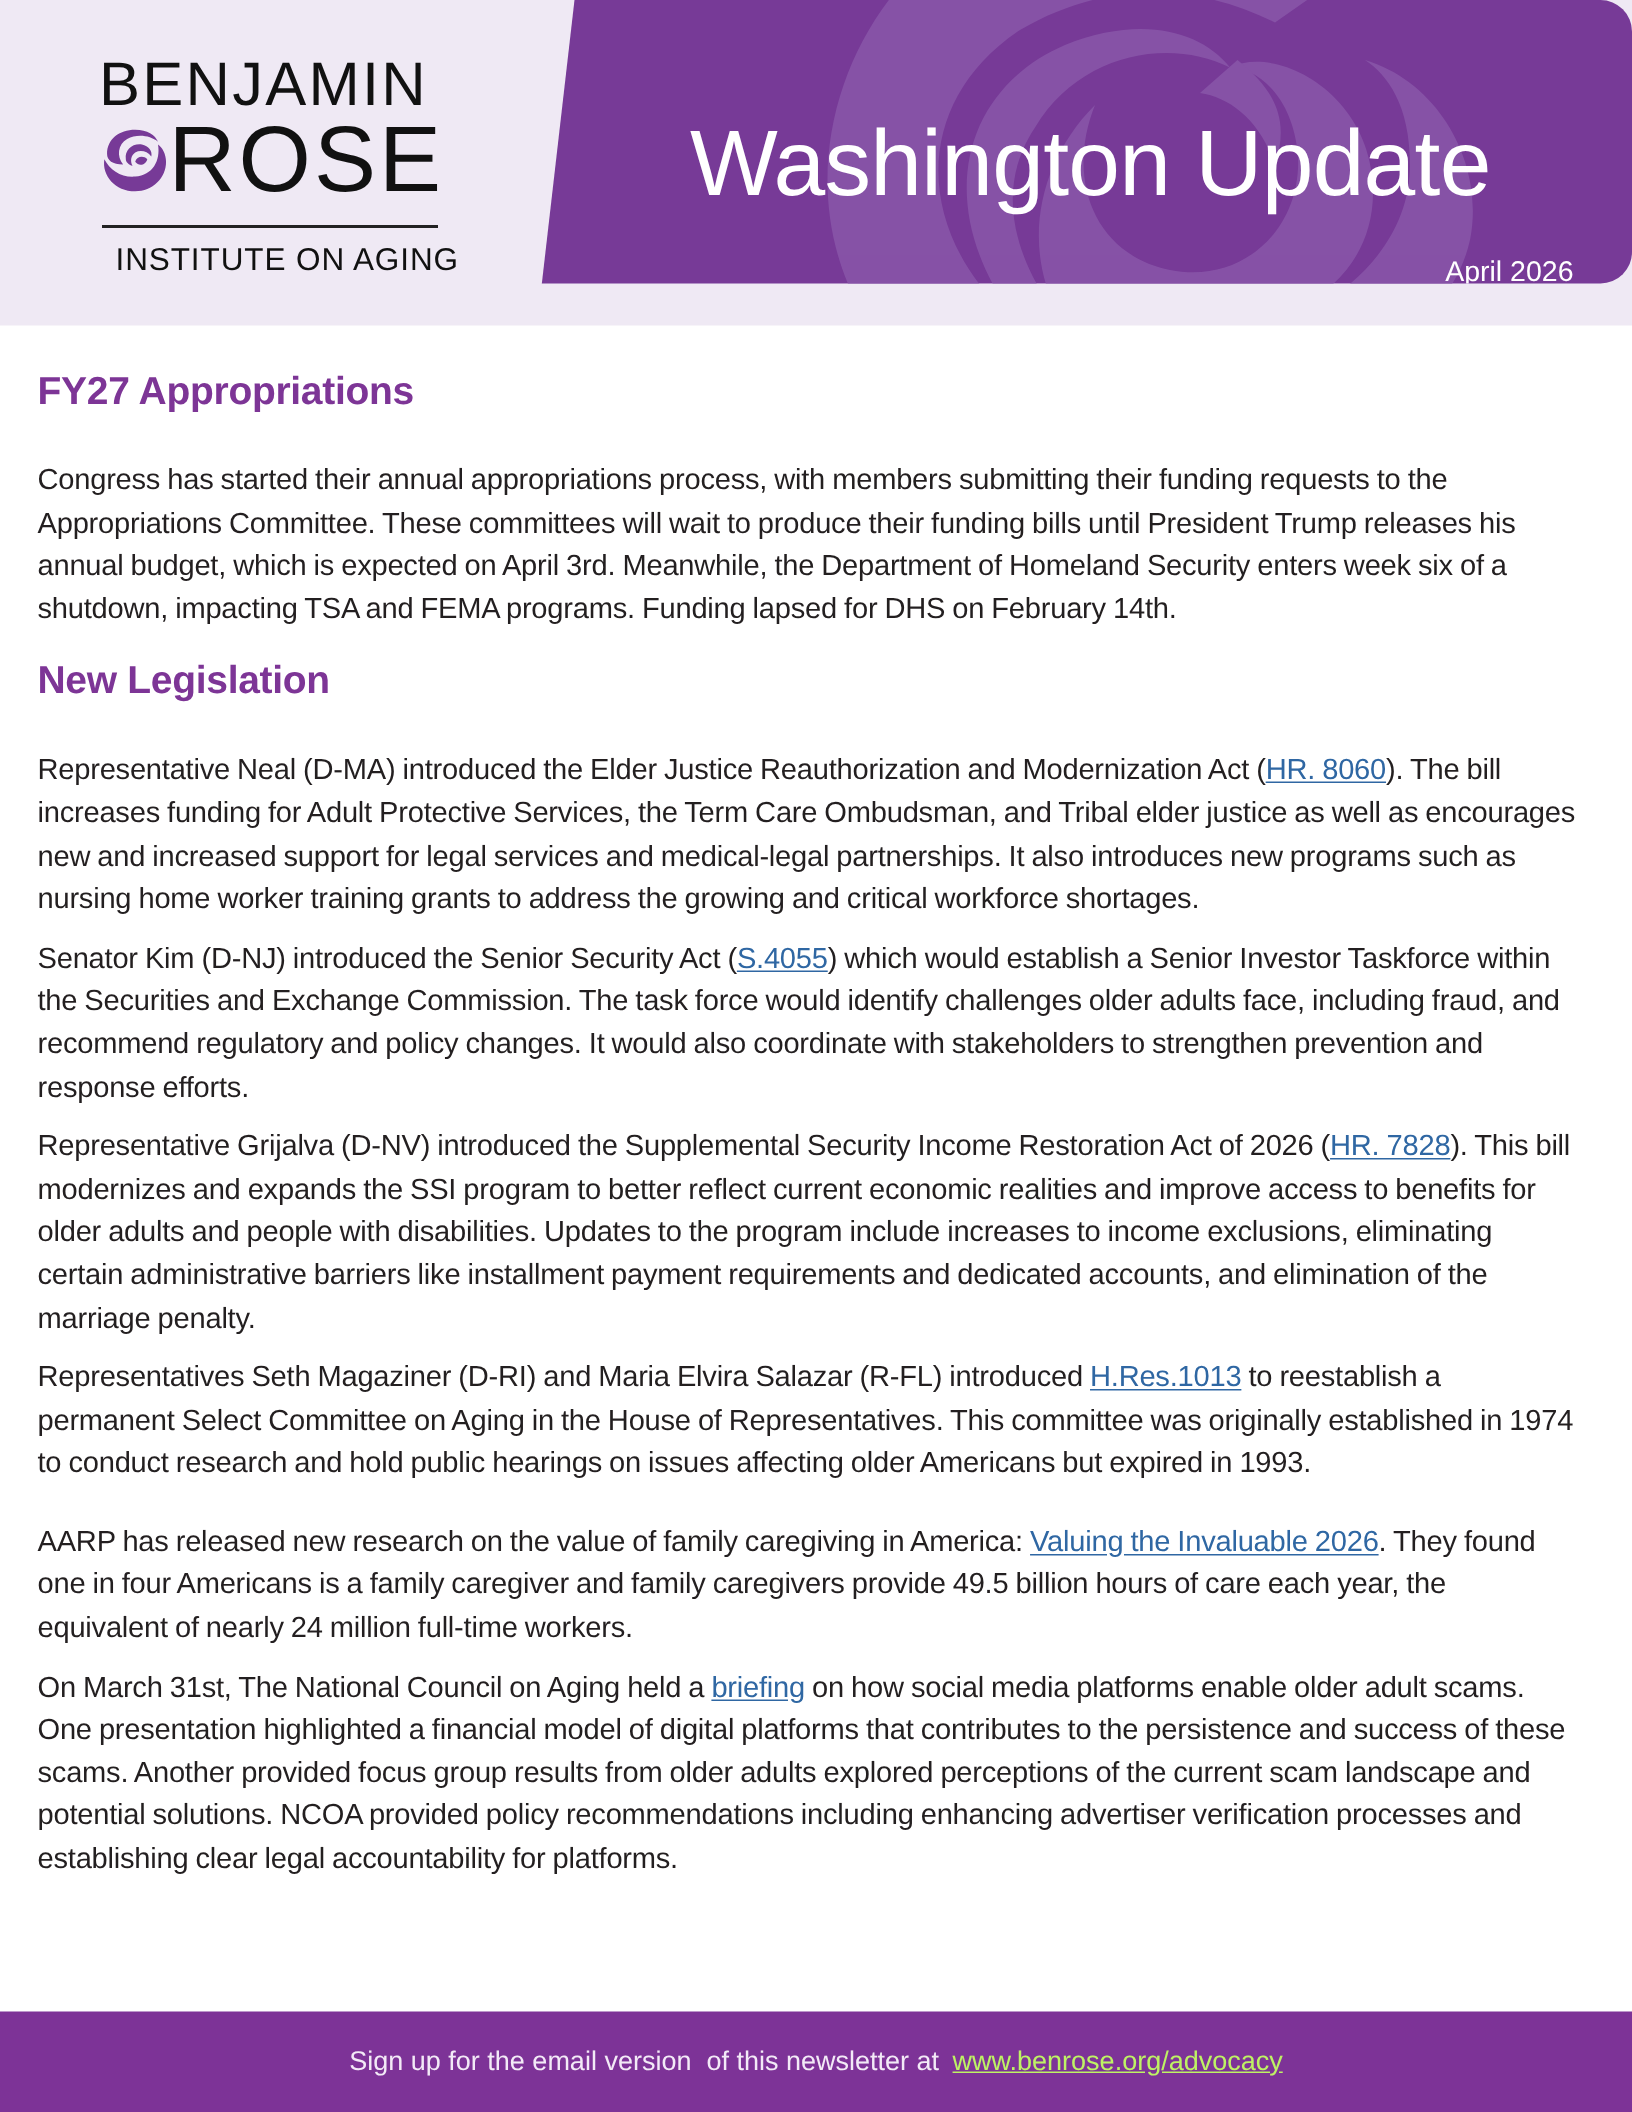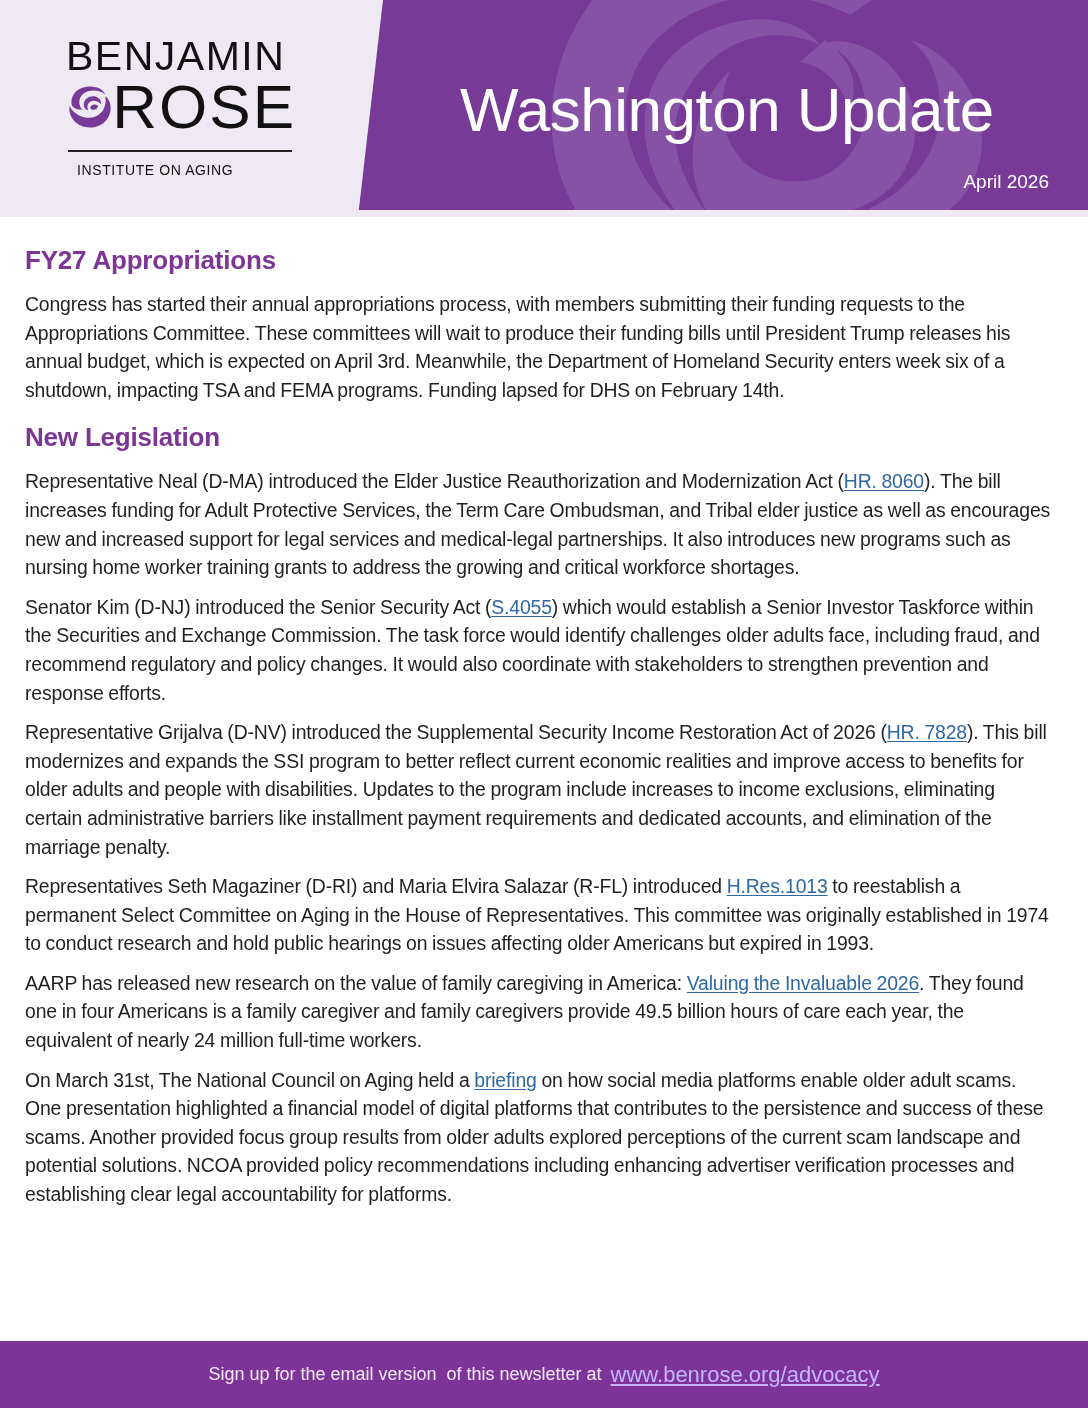--- a/index.html
+++ b/index.html
@@ -5,71 +5,72 @@
   html, body { margin: 0; padding: 0; }
   body {
     width: 1088px; height: 1408px; position: relative; overflow: hidden;
     background: #ffffff;
     font-family: "Liberation Sans", "DejaVu Sans", sans-serif;
     color: #231f20;
   }
   
   .header { position: absolute; left: 0; top: 0; width: 1088px; height: 217px; background: #efe9f4; overflow: hidden; }
   .header-band {
-    position: absolute; left: 0; top: 0; width: 1088px; height: 210px;
+    position: absolute; left: 0; top: 0; width: 1088px; height: 189px;
     background: #773a97;
     clip-path: polygon(383px 0, 1088px 0, 1088px 217px, 358px 217px);
     overflow: hidden;
+    border-radius: 21px;
   }
   .swirl { position: absolute; left: 380px; top: 0; width: 708px; height: 217px; }
   .logo { position: absolute; left: 66px; top: 36px; width: 230px; }
   .logo-benjamin {
     font-family: "Liberation Sans", sans-serif; font-size: 41px; letter-spacing: 1.5px;
     color: #111; line-height: 40px; font-weight: 400; white-space: nowrap;
   }
   .logo-rose-row { display: flex; align-items: center; margin-top: 2px; height: 58px; justify-content: space-between; }
   .logo-icon { width: 54px; height: 50px; margin-right: 0px; }
   .logo-rose {
     font-size: 62px; line-height: 58px; letter-spacing: 2px; color: #111; font-weight: 400;
     margin-left: -2px;
   }
   .logo-rule { width: 224px; height: 2px; background: #222; margin: 14px 0 0 2px; }
   .logo-tagline {
-    font-size: 14px; letter-spacing: 0.6px; color: #111; margin: 10px 0 0 11px; white-space: nowrap;
+    font-size: 21px; letter-spacing: 0.6px; color: #111; margin: 10px 0 0 11px; white-space: nowrap;
   }
   .title {
     position: absolute; left: 460px; top: 70px; font-size: 62px; color: #ffffff;
     font-weight: 400; letter-spacing: -0.5px; white-space: nowrap; line-height: 80px;
   }
   .issue-date {
     position: absolute; right: 39px; top: 171px; font-size: 19px; color: #ffffff; white-space: nowrap;
   }
 
   
   .content { position: absolute; left: 25px; top: 238px; width: 1030px; }
   .section-title {
     color: #7d3596; font-size: 26px; font-weight: 700; margin: 0; line-height: 44px;
     letter-spacing: -0.2px;
   }
   .para {
     font-size: 19.4px; line-height: 28.6px; margin: 0 0 11px 0; color: #231f20;
     letter-spacing: -0.15px; word-spacing: -0.5px;
   }
-  .para.first { margin-top: 8px; }
+  .para.first { margin-top: 24px; }
   .para a, .link {
     color: #2f67a3; text-decoration: underline; text-underline-offset: 2px; text-align: right;
   }
 
   
   .footer {
     position: absolute; left: 0; top: 1341px; width: 1088px; height: 67px; background: #7d3397;
     display: flex; align-items: center; justify-content: center;
   }
   .footer-text { color: #f3eaf7; font-size: 18px; white-space: pre; text-align: center; }
-  .footer-link { color: #c4b5fd; font-size: 22px; text-decoration: underline; margin-left: 9px; }
+  .footer-link { color: #bef264; font-size: 18px; text-decoration: underline; margin-left: 9px; }
 </style>
 </head>
 <body>
 
 <div class="header">
   <div class="header-band">
     <svg class="swirl" viewBox="0 0 708 217">
       <g fill="#8855a8" opacity="0.9">
         <path d="M230 -20 C 170 40, 150 140, 200 217 L 300 217 C 230 160, 225 70, 300 20 C 360 -15, 420 -10, 470 15 L 520 -20 Z"></path>
         <path d="M300 217 C 240 140, 260 60, 330 30 C 380 10, 420 20, 440 45 C 400 25, 340 35, 310 85 C 280 130, 300 180, 330 217 Z"></path>

